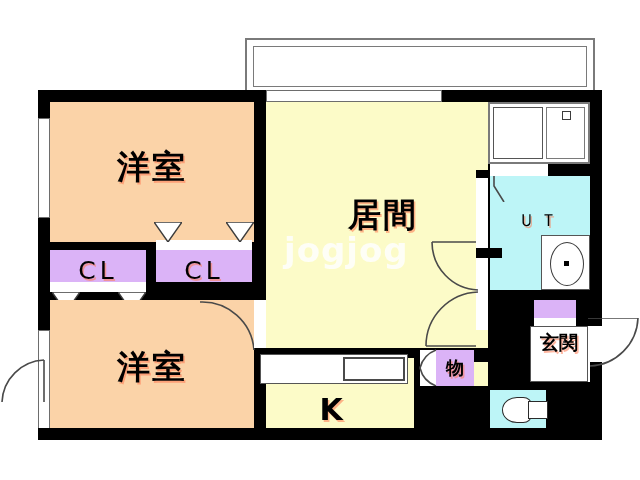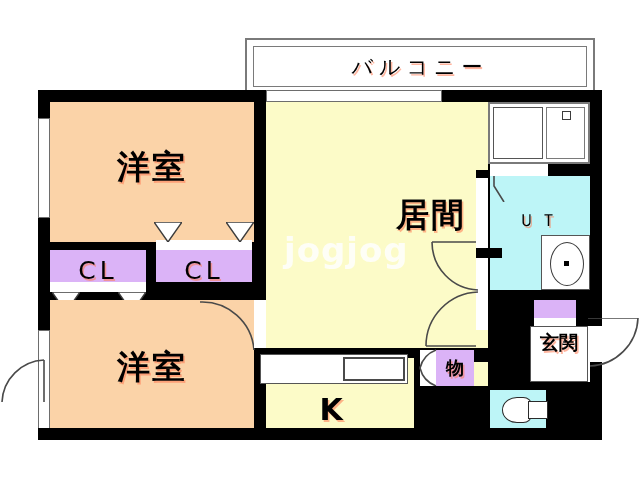--- a/index.html
+++ b/index.html
@@ -75,21 +75,20 @@
     pointer-events: none;
   }
 </style>
 </head>
 <body>
 
 <div id="plan">
 
   <div class="abs outline-gray" style="left:245px; top:38px; width:350px; height:56px;"></div>
   <div class="abs outline-gray" style="left:253px; top:46px; width:334px; height:41px; border-width:1.5px;"></div>
-  <div class="label lbl-balcony" style="left:253px; top:57px; width:334px;">バルコニー</div>
 
   <div class="abs wall" style="left:38px; top:90px; width:228px; height:12px;"></div>
 
   <div class="abs wall" style="left:442px; top:90px; width:160px; height:12px;"></div>
 
   <div class="abs window" style="left:266px; top:90px; width:176px; height:12px;"></div>
 
   <div class="abs wall" style="left:38px; top:90px; width:12px; height:350px;"></div>
 
   <div class="abs window" style="left:38px; top:118px; width:12px; height:100px;"></div>
@@ -154,21 +153,21 @@
   <div class="abs fill-white" style="left:254px; top:300px; width:12px; height:48px;"></div>
 
   <div class="swing" style="left:0px; top:358px; width:46px; height:46px;">
     <svg width="46" height="46" viewBox="0 0 46 46">
       <path d="M 44 2 A 44 44 0 0 0 2 44"></path>
       <line x1="44" y1="2" x2="44" y2="44"></line>
     </svg>
   </div>
 
   <div class="abs fill-living" style="left:266px; top:102px; width:222px; height:246px;"></div>
-  <div class="label lbl-living" style="left:266px; top:198px; width:234px;padding-left:48px;">居間</div>
+  <div class="label lbl-living" style="left:266px; top:198px; width:234px;">居間</div>
   <div class="watermark" style="left:284px; top:230px;">jogjog</div>
 
   <div class="abs wall" style="left:266px; top:348px; width:160px; height:10px;"></div>
   <div class="abs fill-living" style="left:266px; top:358px; width:222px; height:70px;"></div>
   <div class="label lbl-k" style="left:266px; top:395px; width:130px;">K</div>
 
   <div class="abs outline-thin" style="left:260px; top:354px; width:148px; height:30px;"></div>
   <div class="abs outline-dark" style="left:343px; top:357px; width:62px; height:24px;"></div>
 
   <div class="abs wall" style="left:488px; top:90px; width:12px; height:80px;"></div>

